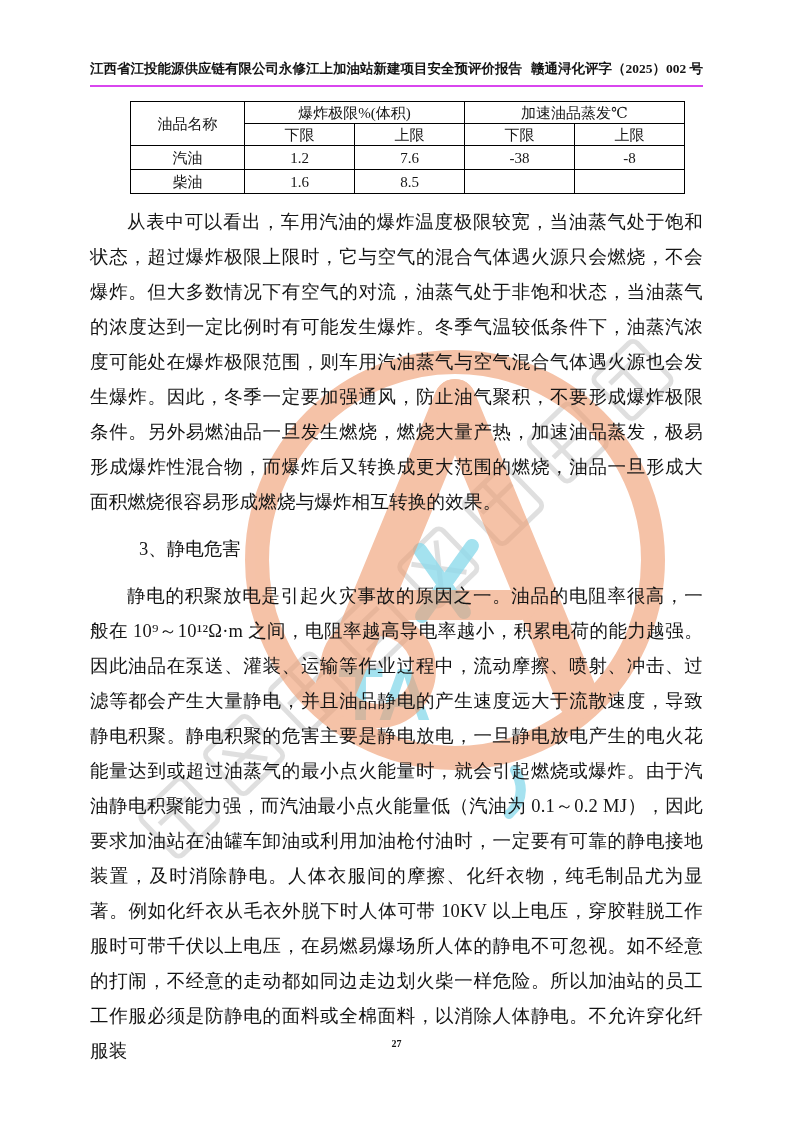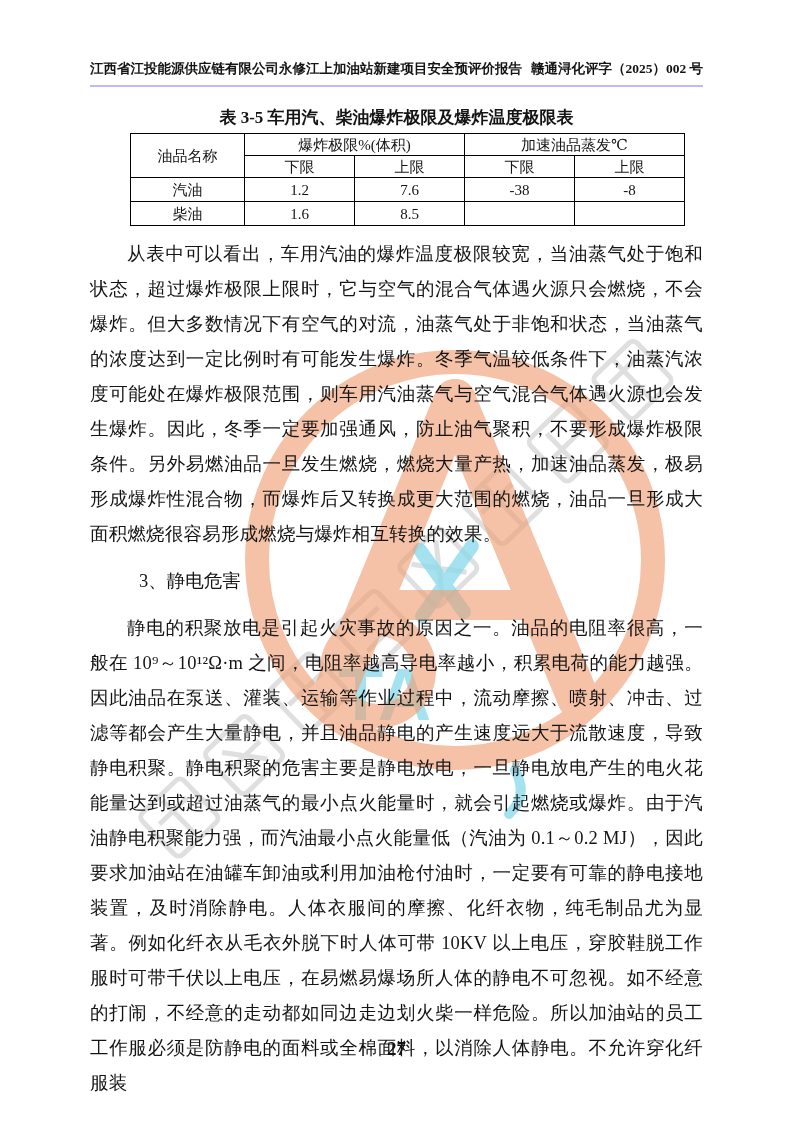--- a/index.html
+++ b/index.html
@@ -13,21 +13,21 @@
   }
   
   .watermark{
     position:absolute;left:120px;top:250px;width:620px;height:700px;
     z-index:0;pointer-events:none;
   }
   
   .hdr{
     position:absolute;left:90px;top:60px;width:613px;
     display:flex;justify-content:space-between;align-items:flex-end;
-    border-bottom:2px solid #c4b5fd;
+    border-bottom:2px solid #d946ef;
     padding-bottom:7px;
     font-weight:bold;font-size:13.5px;
     z-index:2;
   }
   .hdr .hl{white-space:nowrap;}
   .hdr .hr{white-space:nowrap;}
   
   .main{
     position:absolute;left:90px;top:101px;width:613px;z-index:1;
   }
@@ -50,21 +50,21 @@
     padding:1px 0;height:19px;
   }
   table.limits tr.data td{height:21px;}
   .heading{
     font-size:18.5px;line-height:35px;text-indent:2em;margin:12px;
   }
   .spacer12{height:11px;}
   
   .footer{
     position:absolute;left:0;top:1038px;width:793px;
-    text-align:center;font-size:19px;font-weight:bold;z-index:1;
+    text-align:center;font-size:10px;font-weight:bold;z-index:1;
   }
 </style>
 </head>
 <body>
 
 <div class="page">
 
   <div class="watermark">
     <svg width="620" height="700" viewBox="0 0 620 700">
 
@@ -122,21 +122,20 @@
   </div>
 
   <div class="hdr">
     <span class="hl">江西省江投能源供应链有限公司永修江上加油站新建项目安全预评价报告</span>
     <span class="hr">赣通浔化评字（2025）002 号</span>
   </div>
 
   <div class="main">
 
 
-    <div class="tbl-title">表 3-5  车用汽、柴油爆炸极限及爆炸温度极限表</div>
 
     <table class="limits">
       <tbody>
           <tr>
         <td rowspan="2" style="width:113px;">油品名称</td>
         <td colspan="2">爆炸极限%(体积)</td>
         <td colspan="2">加速油品蒸发℃</td>
       </tr>
       <tr>
         <td style="width:110px;">下限</td>

